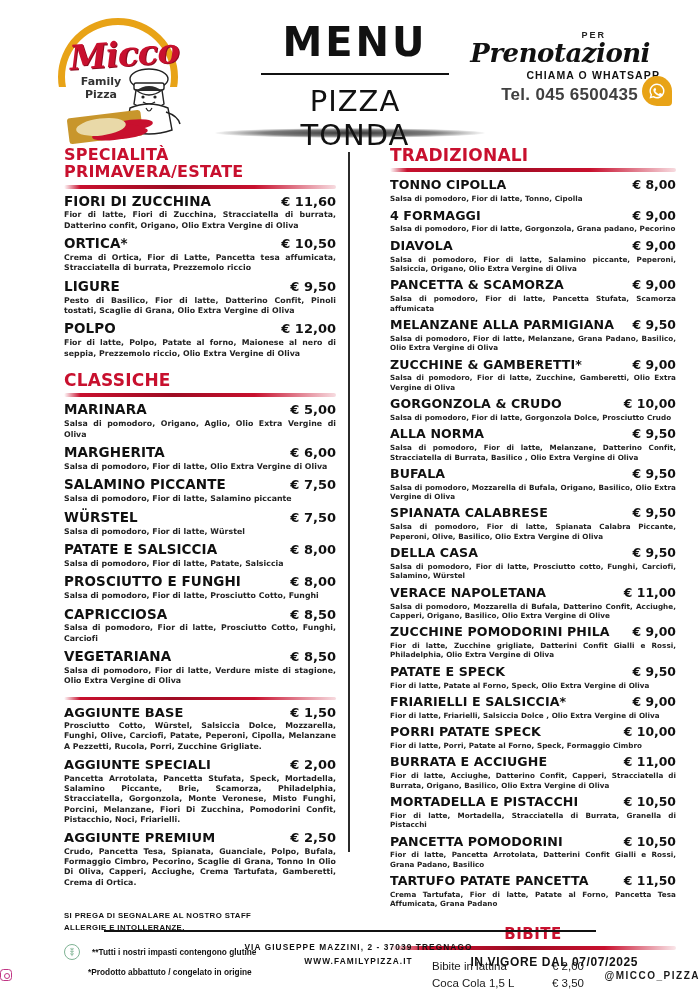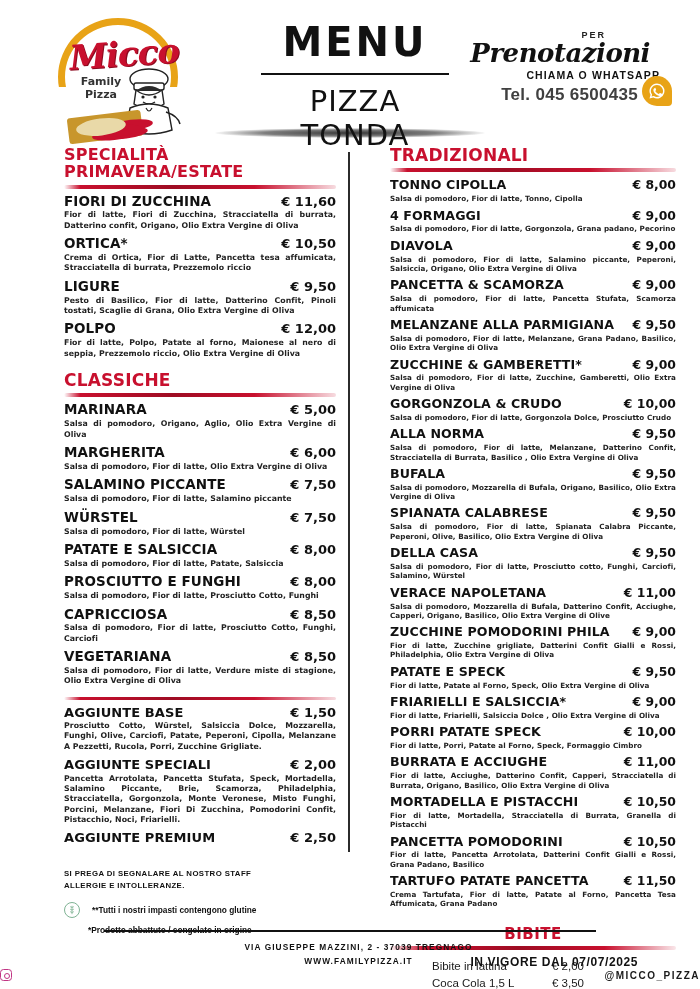--- a/index.html
+++ b/index.html
@@ -326,20 +326,21 @@
               <div class="item-name">AGGIUNTE SPECIALI</div>
               <div class="item-price">€ 2,00</div>
             </div>
           <div class="item-desc">Pancetta Arrotolata, Pancetta Stufata, Speck, Mortadella, Salamino Piccante, Brie, Scamorza, Philadelphia, Stracciatella, Gorgonzola, Monte Veronese, Misto Funghi, Porcini, Melanzane, Fiori Di Zucchina, Pomodorini Confit, Pistacchio, Noci, Friarielli.</div>
         </div>
         <div class="item agg">
           <div class="item-row">
               <div class="item-name">AGGIUNTE PREMIUM</div>
               <div class="item-price">€ 2,50</div>
             </div>
+          <div class="item-desc">Crudo, Pancetta Tesa, Spianata, Guanciale, Polpo, Bufala, Formaggio Cimbro, Pecorino, Scaglie di Grana, Tonno In Olio Di Oliva, Capperi, Acciughe, Crema Tartufata, Gamberetti, Crema di Ortica.</div>
         </div>
       </div>
 
       <div class="notes">
         <div class="note-caps">SI PREGA DI SEGNALARE AL NOSTRO STAFF</div>
         <div class="note-caps">ALLERGIE E INTOLLERANZE.</div>
         <div class="note-row">
           <div class="gluten-icon">
             <svg viewBox="0 0 12 12" fill="none" stroke="#7fb394" stroke-width="1">
                 <path d="M6 1v10M6 3l-2.2-1M6 3l2.2-1M6 6l-2.2-1M6 6l2.2-1M6 9l-2.2-1M6 9l2.2-1"></path>

